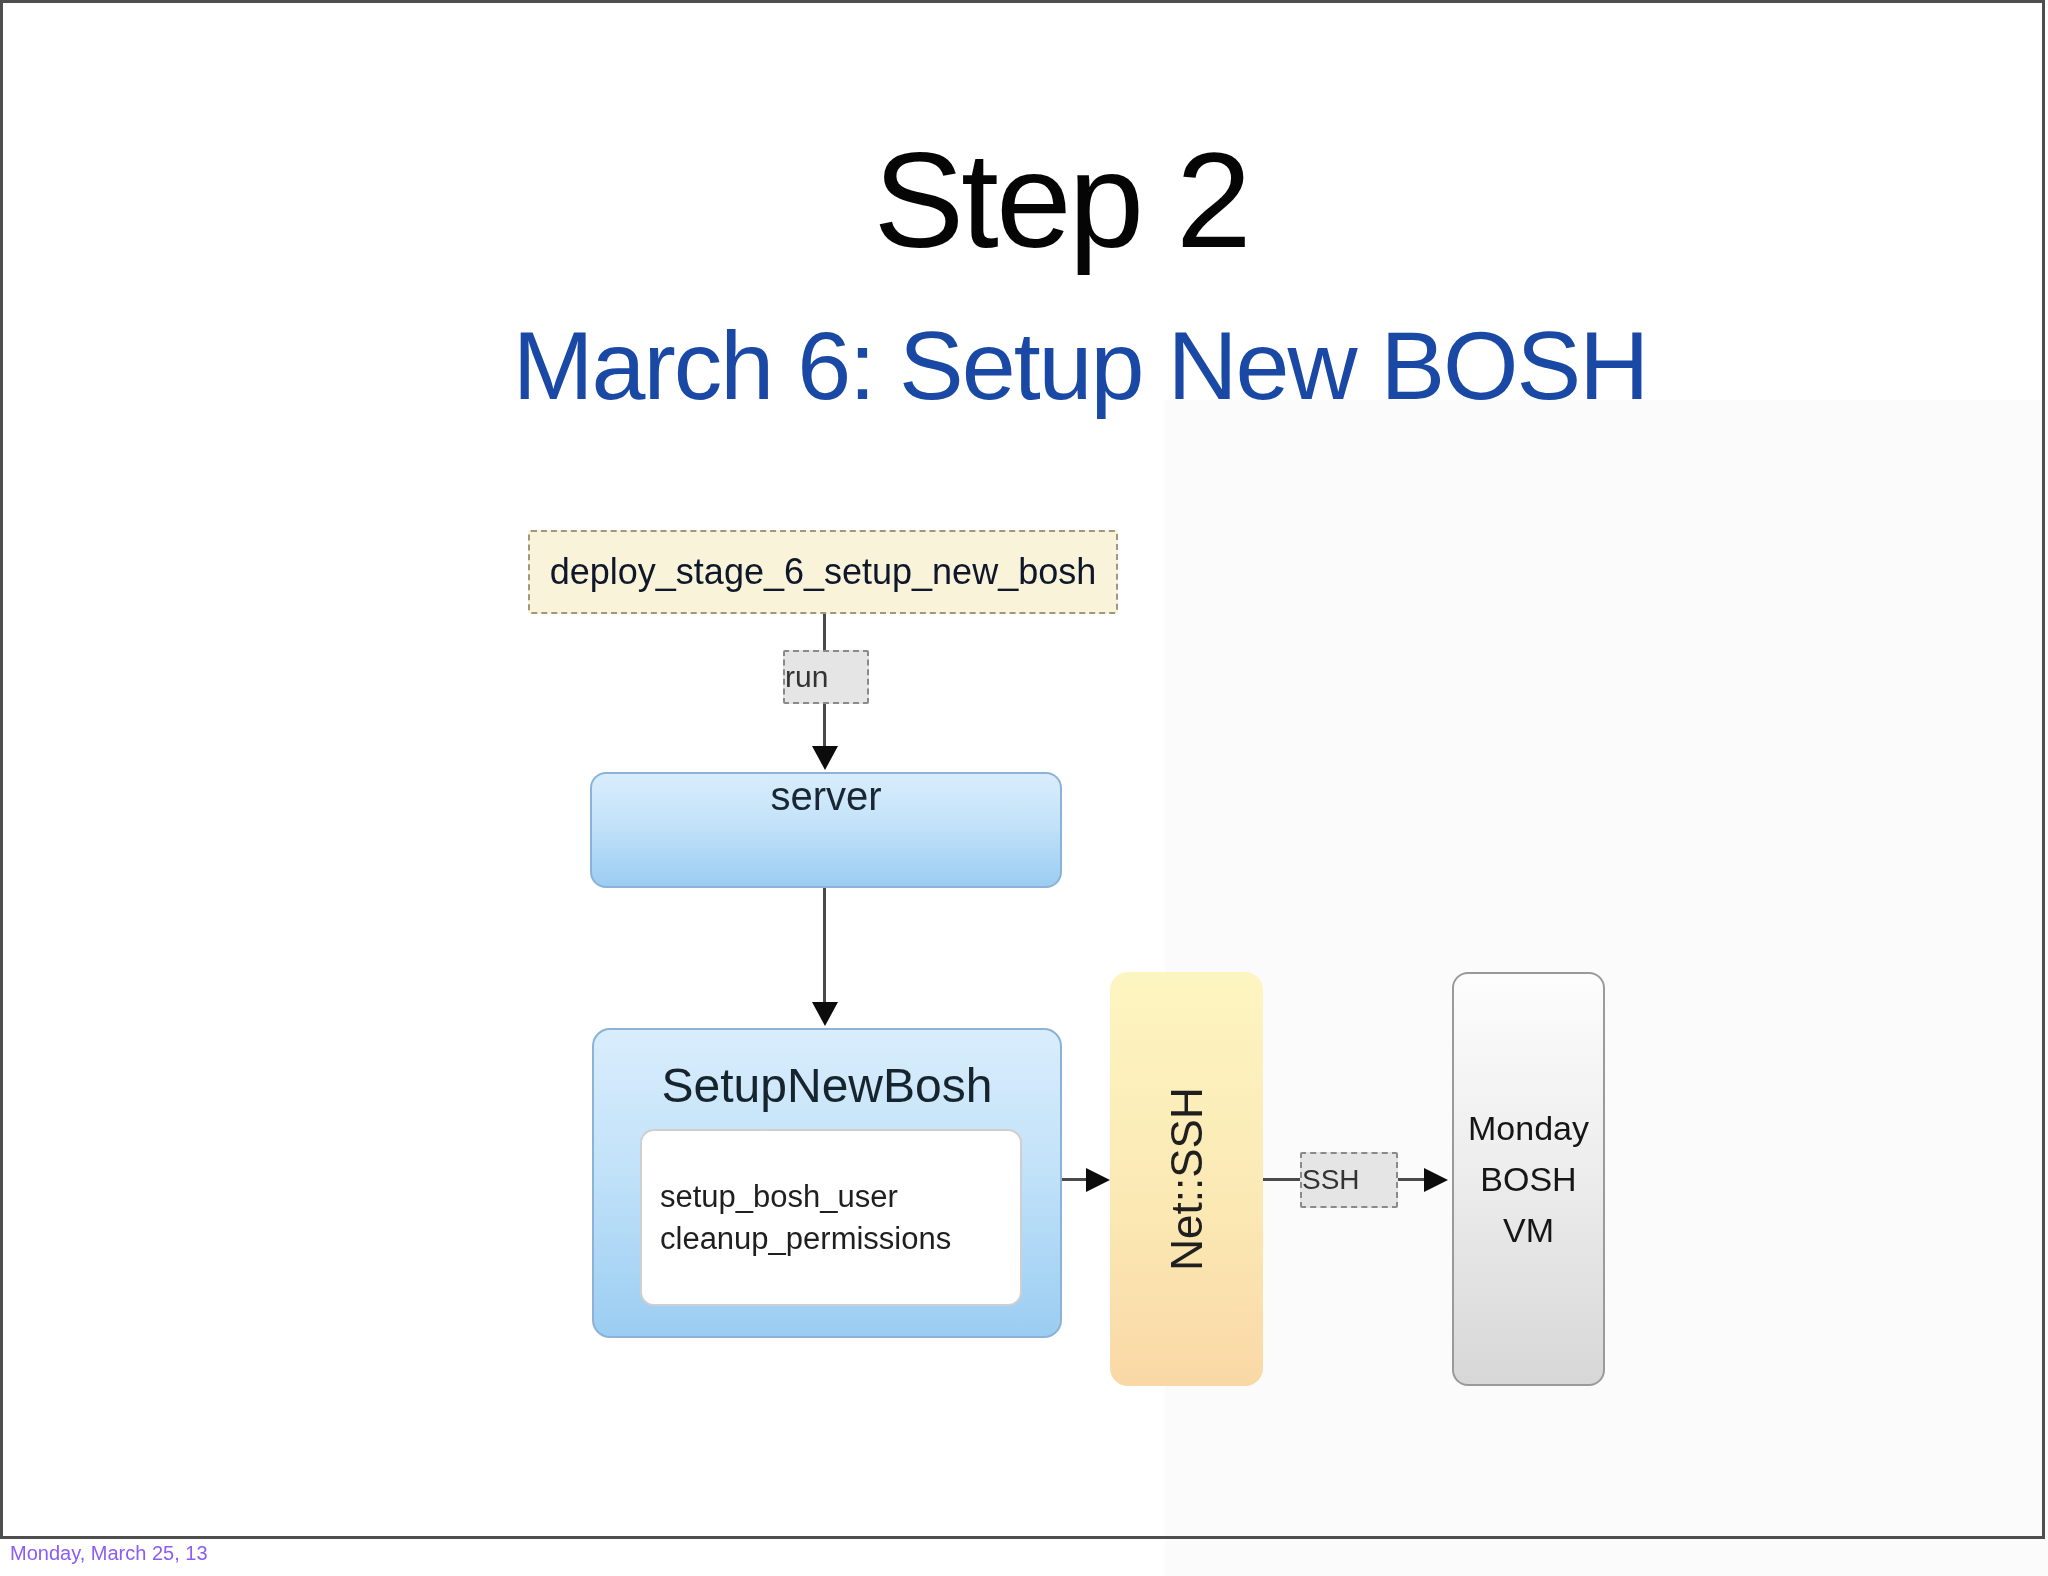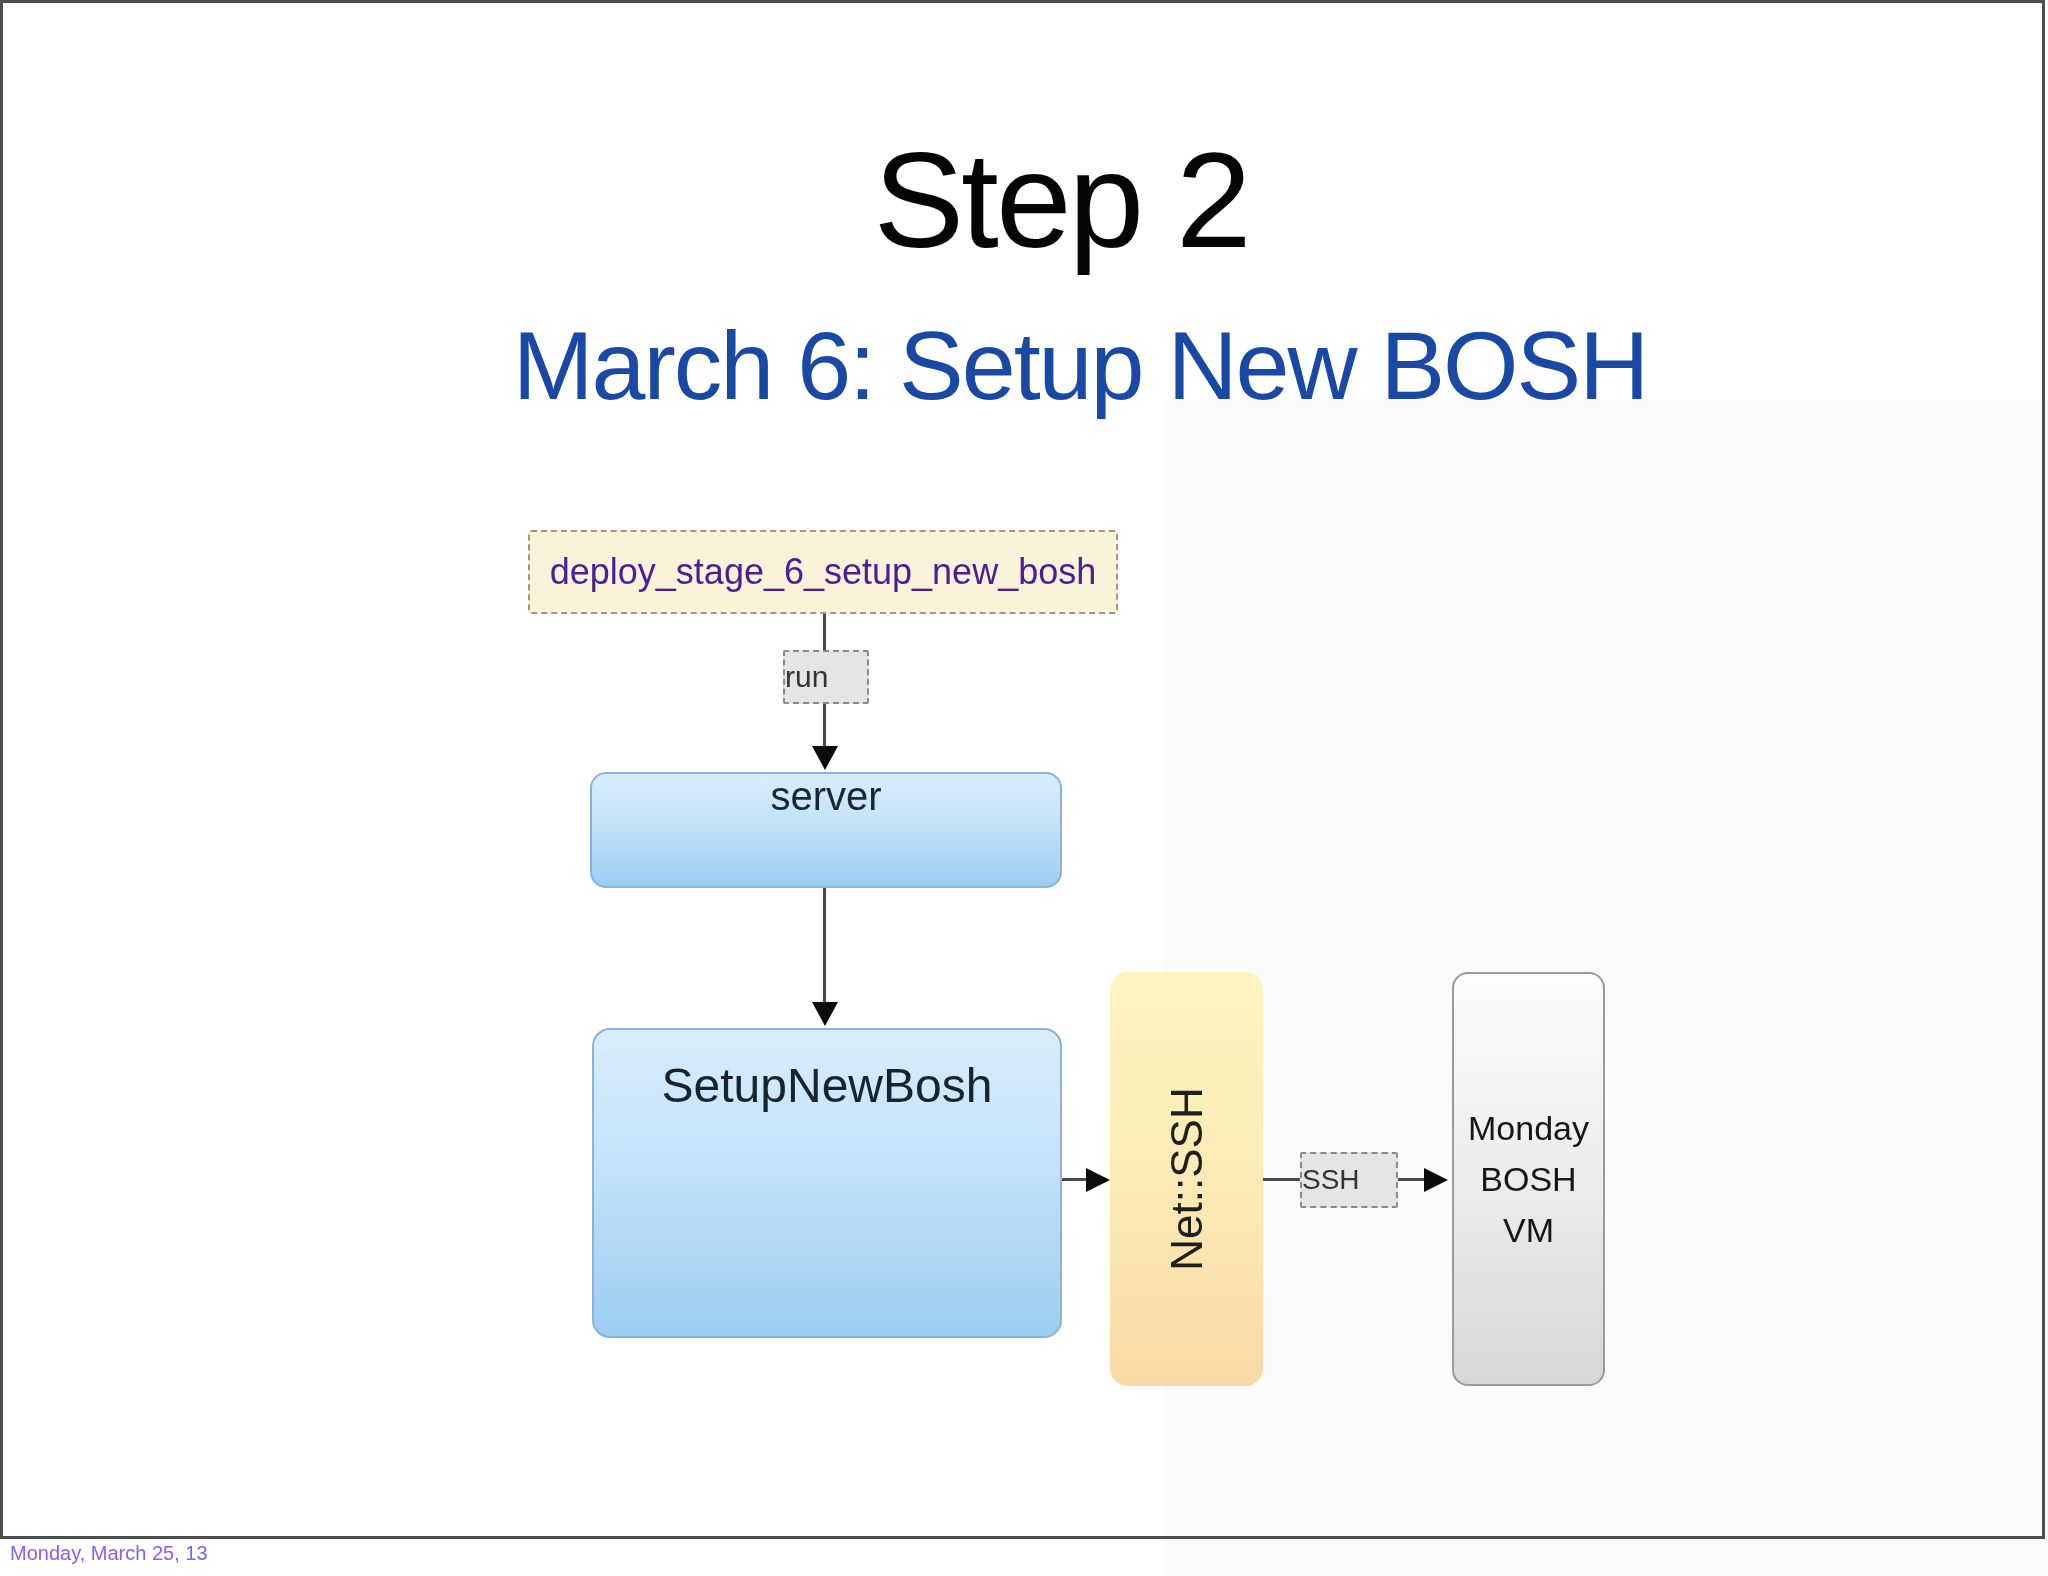--- a/index.html
+++ b/index.html
@@ -52,21 +52,21 @@
   }
 
   
   .deploy-box {
     left: 528px; top: 530px; width: 590px; height: 84px;
     box-sizing: border-box;
     background: #f8f3d9;
     border: 2px dashed #9e987f;
     border-radius: 3px;
     display: flex; align-items: center; justify-content: center;
-    font-size: 36px; color: #4c1d95;
+    font-size: 36px; color: #0f172a;
     z-index: 10;
   }
   .dashed-label {
     box-sizing: border-box;
     background: #e5e5e5;
     border: 2px dashed #8a8a8a;
     border-radius: 2px;
     display: flex; align-items: center; justify-content: flex-start;
     color: #333333;
     z-index: 10;
@@ -182,20 +182,24 @@
 
 <div class="abs blue-node server-box">
   <span>server</span>
 </div>
 
 <div class="abs vline" style="left:823px; top:888px; height:114px;"></div>
 <div class="abs arrow-down" style="left:812px; top:1002px;"></div>
 
 <div class="abs blue-node setup-box">
   <div class="setup-title">SetupNewBosh</div>
+  <div class="inner-box">
+    <div class="task-line">setup_bosh_user</div>
+    <div class="task-line">cleanup_permissions</div>
+  </div>
 </div>
 
 <div class="abs hline" style="left:1062px; top:1178px; width:26px;"></div>
 <div class="abs arrow-right" style="left:1086px; top:1168px;"></div>
 
 <div class="abs netssh-box">
   <span class="netssh-label">Net::SSH</span>
 </div>
 
 <div class="abs hline" style="left:1263px; top:1178px; width:37px;"></div>

